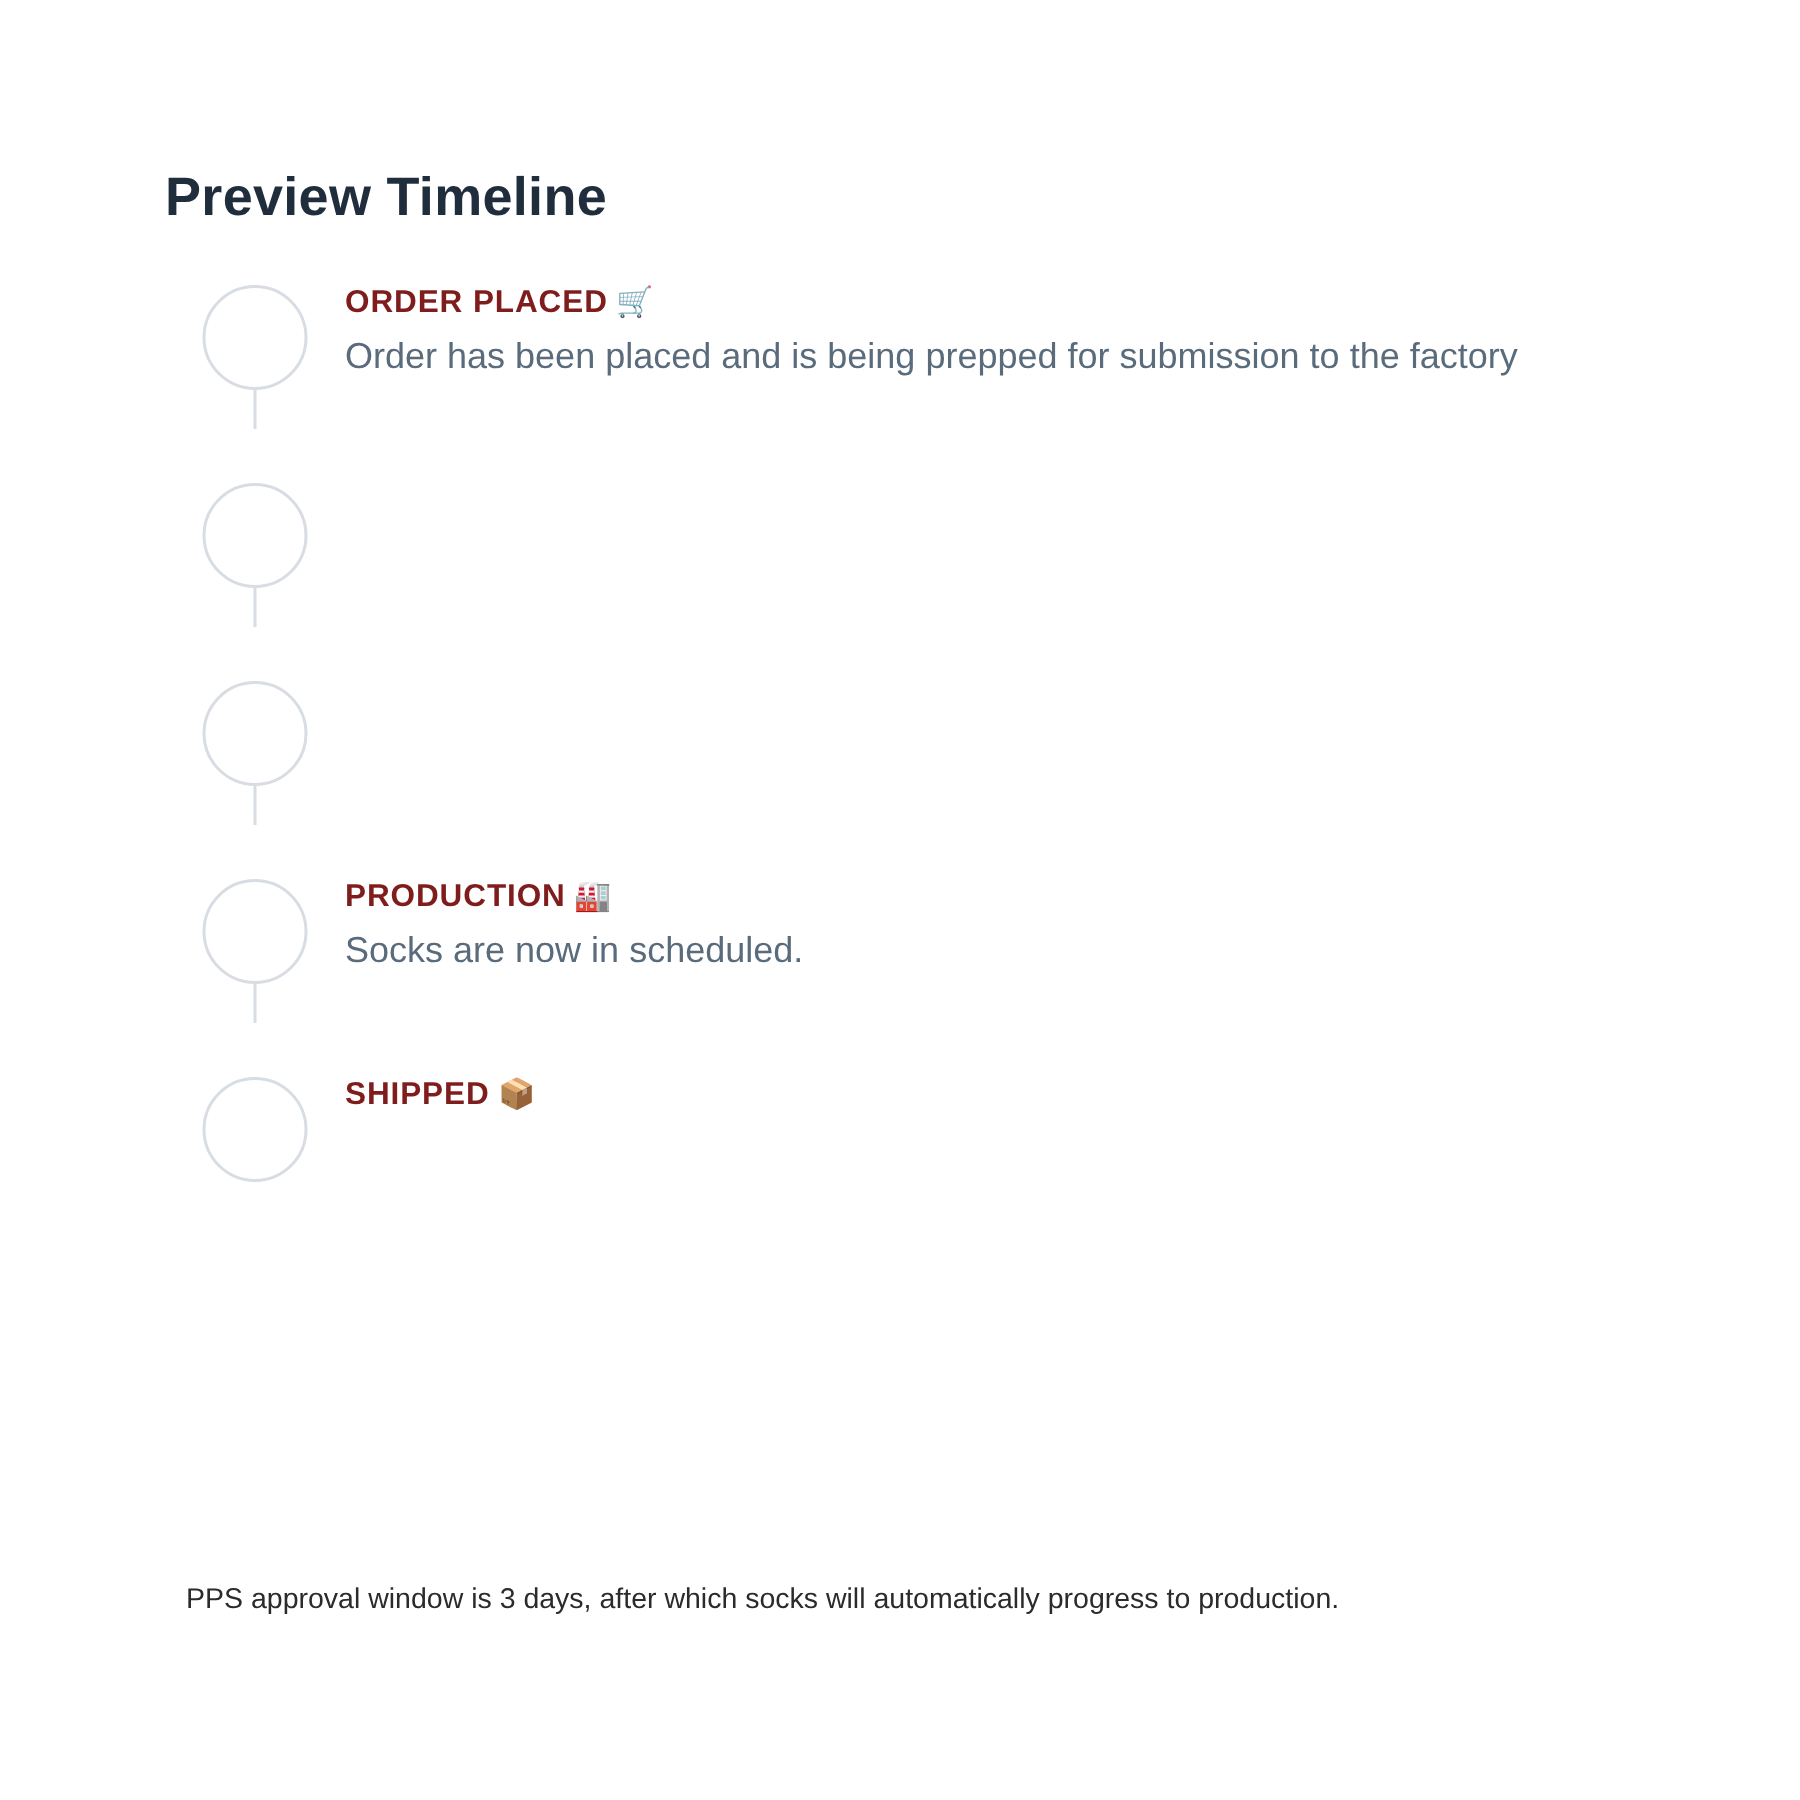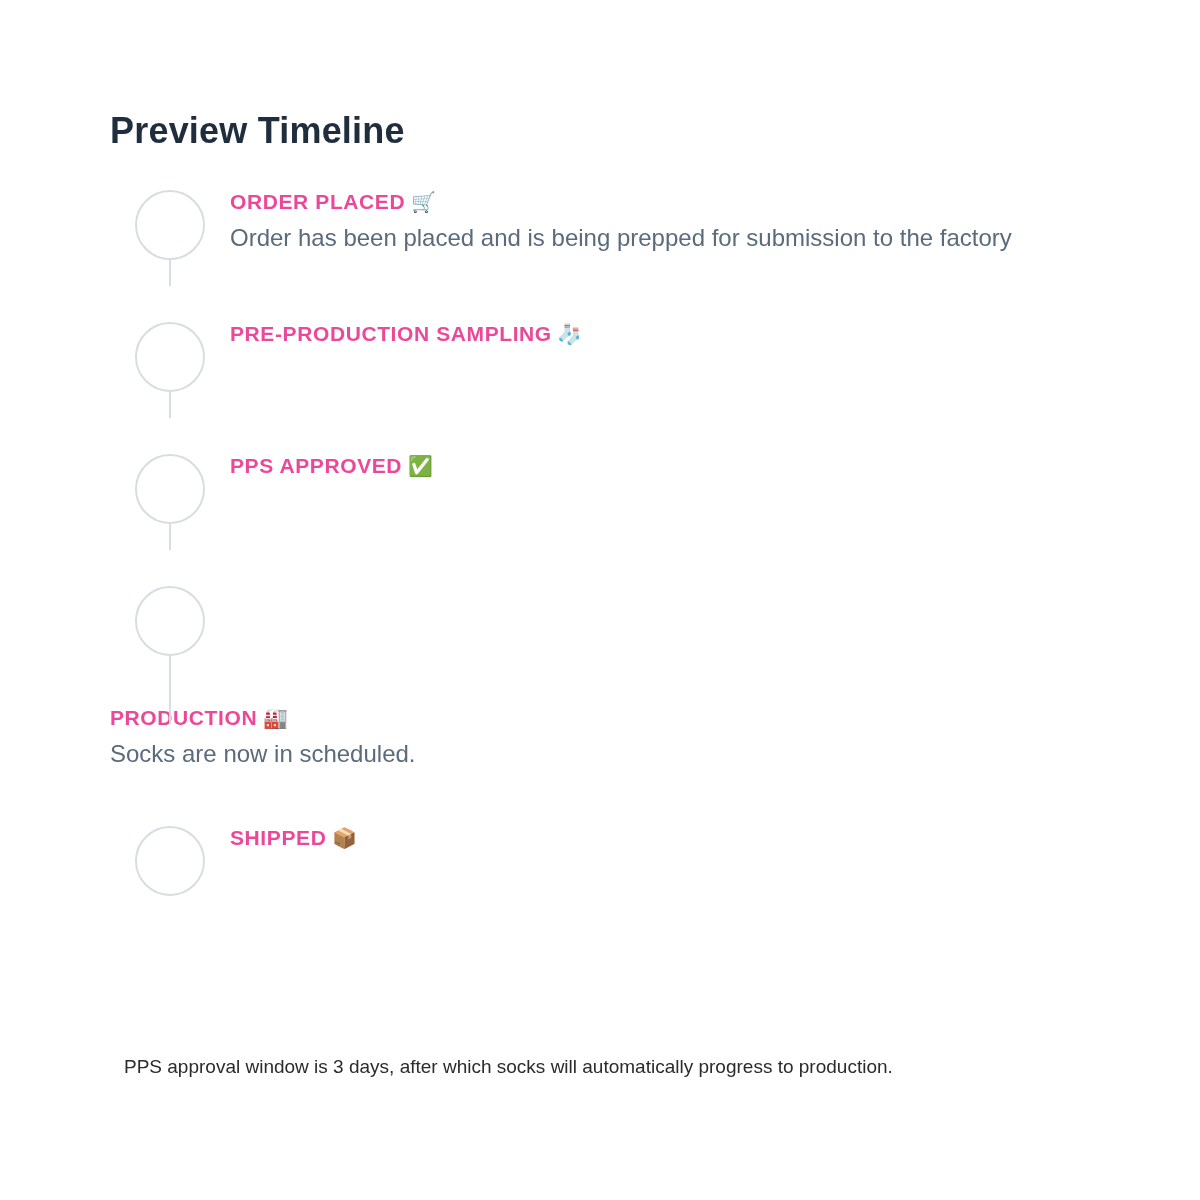--- a/index.html
+++ b/index.html
@@ -82,21 +82,21 @@
 
   .content {
     flex: 1;
     padding-top: 6px;
     padding-left: 0px;
   }
 
   .step-label {
     font-size: 21px;
     font-weight: bold;
-    color: #ec4899;
+    color: #7f1d1d;
     letter-spacing: 0.6px;
     margin-bottom: 6px;
     line-height: 1.3;
   }
 
   .step-emoji {
     font-size: 20px;
     margin-left: 6px;
   }
 
@@ -104,21 +104,21 @@
     font-size: 24px;
     color: #5a6b7c;
     line-height: 1.45;
     max-width: 840px;
     font-weight: normal;
   }
 
   .step-1 { margin-bottom: 46px; }
   .step-2 { margin-bottom: 46px; }
   .step-3 { margin-bottom: 46px; }
-  .step-4 { margin-bottom: 46px; flex-direction: column; }
+  .step-4 { margin-bottom: 46px; }
 
   .footnotes {
     position: absolute;
     left: 124px;
     top: 1052px;
     font-size: 19px;
     color: #2b2b2b;
     line-height: 1.6;
     font-family: "Liberation Sans", sans-serif;
   }
@@ -145,35 +145,29 @@
         <div class="step-desc">Order has been placed and is being prepped for submission to the factory</div>
       </div>
     </div>
 
     <div class="step step-2">
       <div class="marker-col">
         <div class="circle"></div>
         <div class="connector"></div>
       </div>
       <div class="content">
-        <div class="step-label">
-          <span>PRE-PRODUCTION SAMPLING</span><span class="step-emoji">🧦</span>
-        </div>
       </div>
     </div>
 
     <div class="step step-3">
       <div class="marker-col">
         <div class="circle"></div>
         <div class="connector"></div>
       </div>
       <div class="content">
-        <div class="step-label">
-          <span>PPS APPROVED</span><span class="step-emoji">✅</span>
-        </div>
       </div>
     </div>
 
     <div class="step step-4">
       <div class="marker-col">
         <div class="circle"></div>
         <div class="connector"></div>
       </div>
       <div class="content">
         <div class="step-label">

